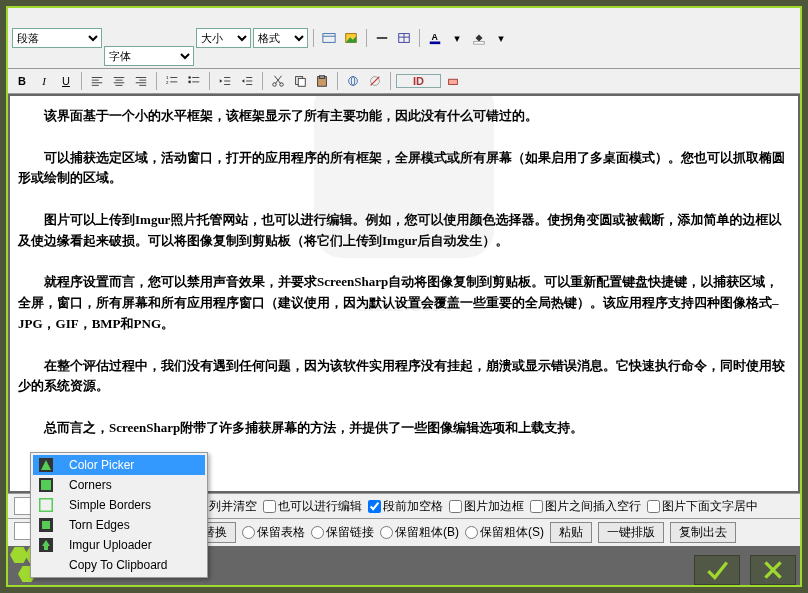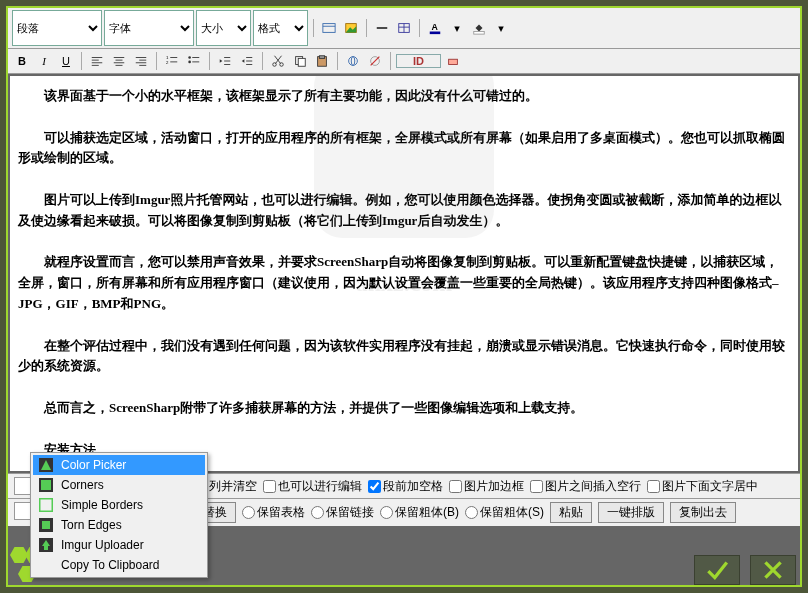--- a/index.html
+++ b/index.html
@@ -1,39 +1,39 @@
 <!DOCTYPE html>
 <html><head>
 <meta charset="utf-8">
 <style>
 * { margin: 0; padding: 0; box-sizing: border-box; }
 body { width: 808px; height: 593px; background: #4d5638; font-family: "Microsoft YaHei", SimSun, sans-serif; font-size: 12px; position: relative; overflow: hidden; }
 .frame { position: absolute; top: 6px; left: 6px; right: 6px; bottom: 6px; border: 2px solid #9fd82e; background: #666; }
 .toolbar-row { background: #f0f0f0; border-bottom: 1px solid #999; display: flex; align-items: center; padding: 2px 4px; gap: 2px; min-height: 24px; }
-.toolbar-row select { height: 36px; font-size: 11px; border: 1px solid #7a9; background: #fff; }
+.toolbar-row select { height: 20px; font-size: 11px; border: 1px solid #7a9; background: #fff; }
 .sel-style { width: 90px; }
-.sel-font { width: 90px; }
+.sel-font { width: 90px; margin-top: 36px; }
 .sel-size { width: 55px; }
 .sel-fmt { width: 55px; }
 .sep { width: 1px; height: 18px; background: #aaa; margin: 0 3px; }
 .tb-btn { width: 20px; height: 20px; border: 1px solid transparent; display: inline-flex; align-items: center; justify-content: center; font-size: 11px; background: transparent; cursor: pointer; }
 .tb-btn svg { width: 14px; height: 14px; }
 .editor { background: #fff; margin: 2px; padding: 10px 8px; font-family: SimSun, serif; font-size: 13px; line-height: 1.6; height: 395px; overflow-y: auto; color: #000; position: relative; }
 .editor p { margin: 0; }
 .editor p.indent { text-indent: 2em; font-weight: bold; }
 .watermark { position: absolute; top: 50%; left: 50%; transform: translate(-50%, -120%); opacity: 0.07; width: 180px; height: 180px; border-radius: 28px; background: #666; }
 .watermark::after { content: ""; }
 .wm-text { position: absolute; top: 50%; left: 50%; transform: translate(-50%, -25%); font-size: 24px; color: #000; opacity: 0.06; font-weight: bold; white-space: nowrap; }
 .bottom-bar { background: #f0f0f0; padding: 3px 6px; display: flex; gap: 6px; font-size: 12px; border-top: 1px solid #999; flex-wrap: nowrap; overflow: hidden; }
 .bottom-bar input[type=text] { border: 1px solid #999; height: 18px; padding: 0 2px; }
 .bottom-bar label { white-space: nowrap; display: inline-flex; align-items: center; gap: 2px; }
 .bottom-bar input[type=checkbox], .bottom-bar input[type=radio] { margin: 0; }
 .btn { background: #e8e8e8; border: 1px solid #888; padding: 1px 8px; font-size: 12px; cursor: pointer; white-space: nowrap; }
 .context-menu { position: absolute; left: 30px; top: 452px; width: 178px; background: #f0f0f0; border: 1px solid #999; box-shadow: 2px 2px 4px rgba(0,0,0,0.3); z-index: 100; padding: 2px; }
-.context-menu .item { display: flex; align-items: center; padding: 3px 6px; font-size: 12px; color: #000; cursor: pointer; gap: 8px; font-family: Tahoma, sans-serif; }
+.context-menu .item { display: flex; align-items: center; padding: 3px 6px; font-size: 12px; color: #000; cursor: pointer; gap: 16px; font-family: Tahoma, sans-serif; }
 .context-menu .item.active { background: #3399ff; color: #fff; }
 .context-menu .ico { width: 14px; height: 14px; flex-shrink: 0; display: inline-flex; align-items: center; justify-content: center; }
 .footer-btns { position: absolute; right: 12px; bottom: 8px; display: flex; gap: 10px; z-index: 50; }
 .big-btn { width: 46px; height: 30px; background: #515946; border: 1px solid #3a4030; display: flex; align-items: center; justify-content: center; cursor: pointer; }
 .big-btn svg { width: 26px; height: 26px; }
 .deco { position: absolute; left: 10px; bottom: 8px; z-index: 40; }
 .deco .hex { width: 18px; height: 16px; background: #9fd82e; display: inline-block; clip-path: polygon(25% 0,75% 0,100% 50%,75% 100%,25% 100%,0 50%); margin-right: -3px; }
 .id-btn { color: #a33; font-weight: bold; border: 1px solid #8aa; padding: 0 16px; font-size: 11px; }
 </style>
 </head>

